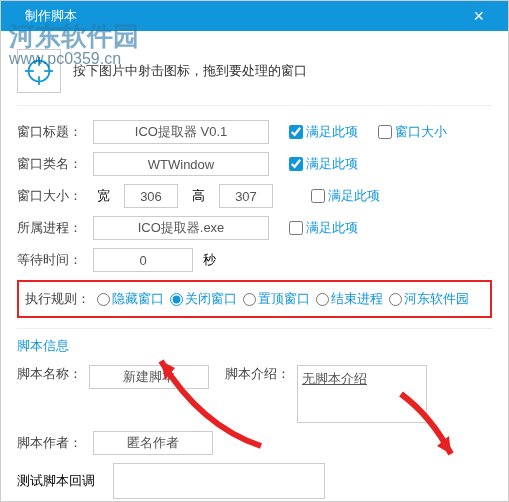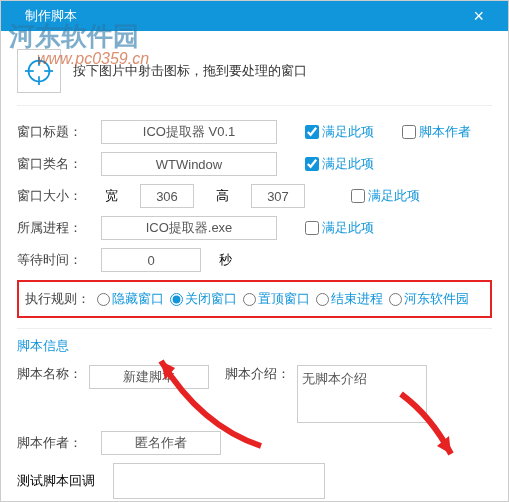--- a/index.html
+++ b/index.html
@@ -17,27 +17,25 @@
     position: absolute;
     top: 18px; left: 8px;
     color: #2878a8;
     font-size: 26px;
     font-weight: bold;
     opacity: 0.6;
     z-index: 5;
     pointer-events: none;
   }
   .watermark .url {
-    color: #c2410c;
+    color: #0c4a6e;
     font-size: 16px;
     font-weight: normal;
     display: block;
     margin-top: -4px;
-    margin-left: 28px;
-    font-style: italic;
   }
   .titlebar {
     background: #1296db;
     color: #fff;
     height: 30px;
     display: flex;
     align-items: center;
     justify-content: space-between;
     padding: 0 24px;
     font-size: 13px;
@@ -65,21 +63,21 @@
     align-items: center;
     justify-content: center;
     background: #fff;
   }
   .target-box svg { width: 28px; height: 28px; }
   .intro-text { color: #333; font-size: 13px; }
   .row {
     display: flex;
     align-items: center;
     margin-bottom: 8px;
-    gap: 18px;
+    gap: 10px;
   }
   .label {
     color: #444;
     width: 66px;
     flex-shrink: 0;
   }
   input[type="text"] {
     border: 1px solid #ccc;
     height: 24px;
     padding: 0 6px;
@@ -134,21 +132,21 @@
   .script-name { width: 120px; }
   .intro-label { margin-left: 10px; }
   textarea {
     border: 1px solid #ccc;
     font-family: inherit;
     font-size: 13px;
     padding: 4px;
     resize: none;
     color: #555;
   }
-  .intro-ta { width: 130px; height: 58px; }
+  .intro-ta { width: 130px; height: 58px; text-decoration: underline; }
   .callback-row {
     display: flex;
     align-items: center;
     gap: 6px;
   }
   .callback-ta { width: 212px; height: 36px; }
   .btns {
     display: flex;
     justify-content: flex-end;
     gap: 10px;
@@ -207,21 +205,21 @@
 
   <div class="row">
     <span class="label">窗口标题：</span>
     <input type="text" class="inp-main" value="ICO提取器 V0.1" style="">
     <label class="check">
       <input type="checkbox" checked="" style="">
         <span>满足此项</span>
     </label>
     <label class="check">
       <input type="checkbox" style="">
-        <span>脚本作者</span>
+        <span>窗口大小</span>
     </label>
   </div>
 
   <div class="row">
     <span class="label">窗口类名：</span>
     <input type="text" class="inp-main" value="WTWindow" style="">
     <label class="check">
       <input type="checkbox" checked="" style="">
         <span>满足此项</span>
     </label>

